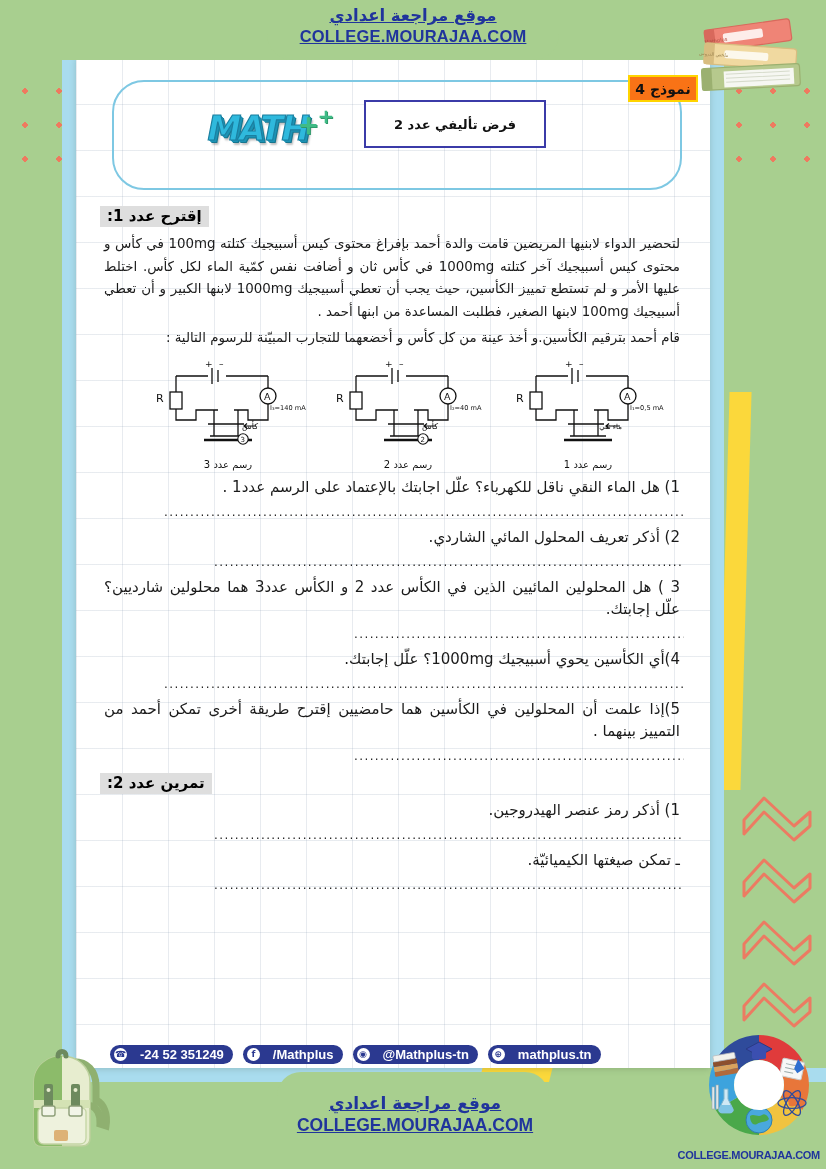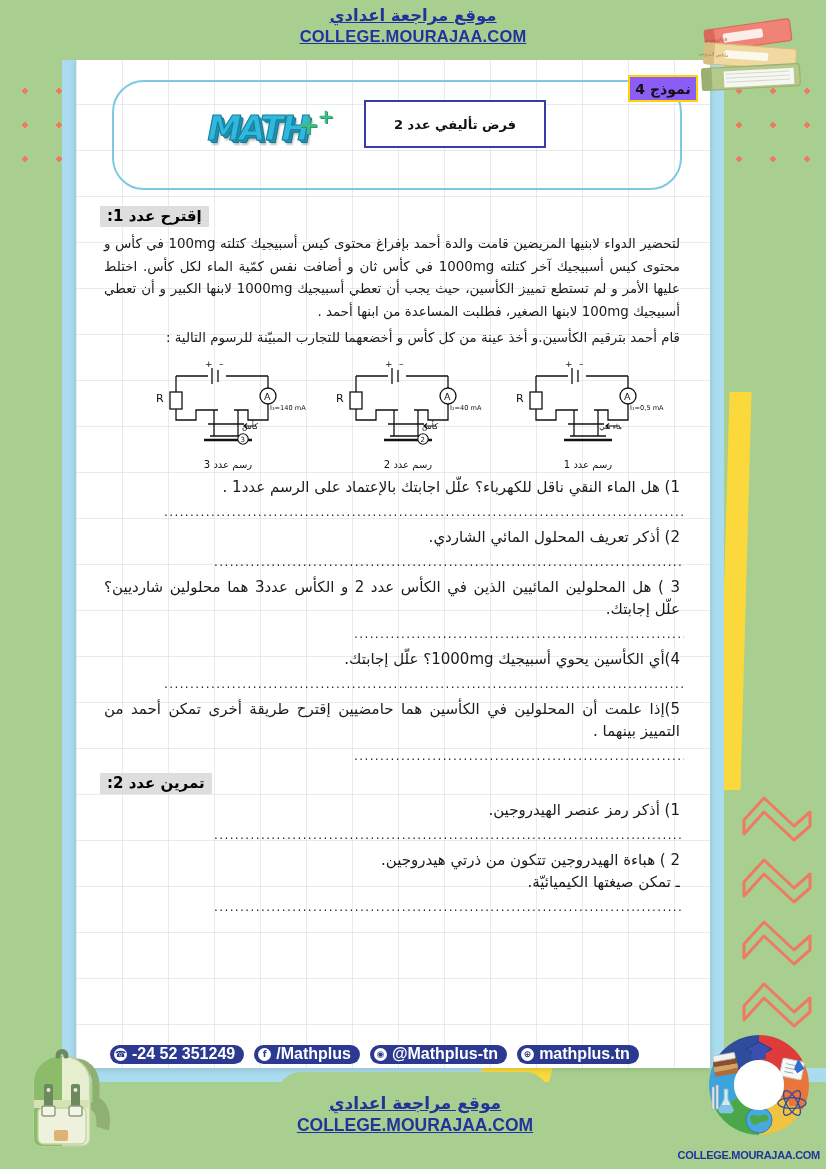--- a/index.html
+++ b/index.html
@@ -185,21 +185,21 @@
     font-family: "DejaVu Sans", sans-serif;
     font-size: 13px; font-weight: bold; color: #111;
     direction: rtl;
   }
 
   
   .model-badge {
     position: absolute;
     left: 628px; top: 75px; width: 70px; height: 27px;
     border: 2.5px solid #ffd400;
-    background: #8b5cf6;
+    background: #f97316;
     z-index: 20;
     display: flex; align-items: center; justify-content: center;
   }
   .model-badge-text {
     font-family: "DejaVu Sans", sans-serif;
     font-size: 14px; font-weight: bold; color: #111;
     direction: rtl;
   }
 
   
@@ -284,22 +284,22 @@
   }
   .pill {
     display: flex; align-items: center; gap: 5px;
     background: #2b3990;
     border-radius: 12px;
     padding: 2px 9px 2px 4px;
     height: 19px;
   }
   .pill-txt {
     font-family: "Liberation Sans", sans-serif;
-    font-size: 16px; font-weight: bold; color: #ffffff;
-    direction: ltr; white-space: nowrap;
+    font-size: 13px; font-weight: bold; color: #ffffff;
+    direction: ltr; white-space: nowrap; margin-left: 8px;
   }
   .pill-ico {
     width: 13px; height: 13px; border-radius: 50%;
     background: #ffffff;
     display: flex; align-items: center; justify-content: center;
     font-size: 9px; color: #2b3990; font-weight: bold;
     font-family: "DejaVu Sans", sans-serif;
     flex: 0 0 13px;
   }
 
@@ -524,21 +524,20 @@
   <div class="qline qline-just">5)إذا علمت أن المحلولين في الكأسين هما حامضيين إقترح طريقة أخرى تمكن أحمد من التمييز بينهما .</div>
   <div class="dotline dotline-vshort">................................................................................................................</div>
 
   <div class="ex-badge-row-2" style="margin-top:10px;">
     <span class="ex-badge">تمرين عدد 2:</span>
   </div>
 
   <div class="qline">1) أذكر رمز عنصر الهيدروجين.</div>
   <div class="dotline dotline-mid">................................................................................................................</div>
 
-  <div class="qline">2 ) هباءة الهيدروجين تتكون من ذرتي هيدروجين.</div>
   <div class="qline">ـ تمكن صيغتها الكيميائيّة.</div>
   <div class="dotline dotline-mid">................................................................................................................</div>
 
 </div>
 
 <div class="chevrons">
   <svg width="78" height="250" viewBox="0 0 78 250">
     <g stroke="#ec7b62" stroke-width="3" fill="none" stroke-linejoin="round">
       <path d="M2 34 L22 12 L52 40 L68 26 L68 40 L52 54 L22 26 L2 48 Z"></path>
       <path d="M2 96 L22 74 L52 102 L68 88 L68 102 L52 116 L22 88 L2 110 Z"></path>

